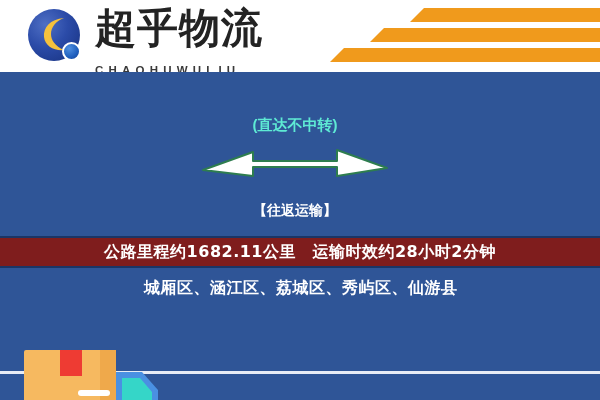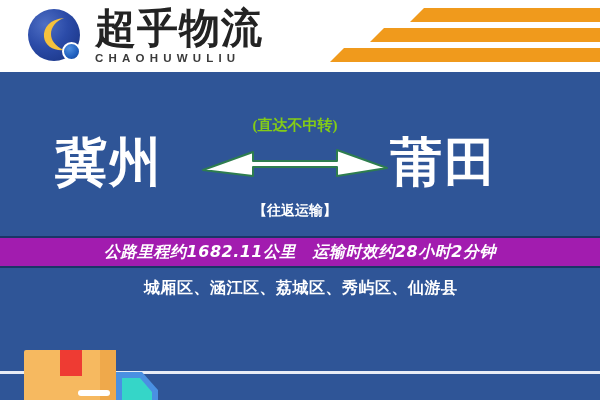--- a/index.html
+++ b/index.html
@@ -62,21 +62,21 @@
     letter-spacing:1px;
     line-height:44px;
     white-space:nowrap;
   }
   .logo-en {
     font-family:"Liberation Sans", sans-serif;
     font-size:11.5px;
     font-weight:bold;
     color:#3a3a3a;
     letter-spacing:5.2px;
-    margin-top:2px;
+    margin-top:14px;
     white-space:nowrap;
   }
   .stripes {
     position:absolute;
     right:0; top:8px;
     width:270px; height:58px;
   }
   .stripe {
     position:absolute;
     right:0;
@@ -115,24 +115,24 @@
   .city.origin { left:55px; }
   .city.dest   { left:390px; }
 
   .mid {
     position:absolute;
     left:195px; top:0px;
     width:200px; height:132px;
     text-align:center;
   }
   .mid-top {
-    font-family:Liberation Serif, serif;
+    font-family:Liberation Sans, sans-serif;
     font-size:15px;
     font-weight:bold;
-    color:#84cc16;
+    color:#5eead4;
     line-height:22px;
     white-space:nowrap;
   }
   .arrow-wrap {
     margin-top:6px;
     height:36px;
     position:relative;
   }
   .mid-bottom {
     margin-top:22px;
@@ -142,27 +142,26 @@
     color:#ffffff;
     line-height:20px;
     white-space:nowrap;
   }
 
   
   .dist-bar {
     position:absolute;
     left:0; top:164px;
     width:600px; height:32px;
-    background:#a21caf;
+    background:#7f1d1d;
     border-top:2px solid #1b3566;
     border-bottom:2px solid #1b3566;
     display:flex;
     align-items:center;
     justify-content:center;
-    font-style:italic;
   }
   .dist-text {
     font-family:"DejaVu Sans", sans-serif;
     font-size:16px;
     font-weight:bold;
     color:#ffffff;
     letter-spacing:0.5px;
     white-space:nowrap;
   }
 
@@ -219,33 +218,31 @@
       <div class="stripe s2"></div>
       <div class="stripe s3"></div>
     </div>
 
   </div>
 
   <div class="body-panel">
 
     <div class="route">
 
-      <div class="city origin">冀州</div>
 
       <div class="mid">
         <div class="mid-top">(直达不中转)</div>
         <div class="arrow-wrap">
           <svg width="200" height="36" viewBox="0 0 200 36">
             <path d="M8 28 L58 10 L58 19 L142 19 L142 8 L192 26 L142 34 L142 25 L58 25 L58 34 Z" fill="#ffffff" stroke="#2e7d4f" stroke-width="2" stroke-linejoin="round"></path>
           </svg>
         </div>
         <div class="mid-bottom">【往返运输】</div>
       </div>
 
-      <div class="city dest">莆田</div>
 
     </div>
 
     <div class="dist-bar">
       <div class="dist-text">公路里程约1682.11公里　运输时效约28小时2分钟</div>
     </div>
 
     <div class="districts">城厢区、涵江区、荔城区、秀屿区、仙游县</div>
 
     <div class="divider"></div>

